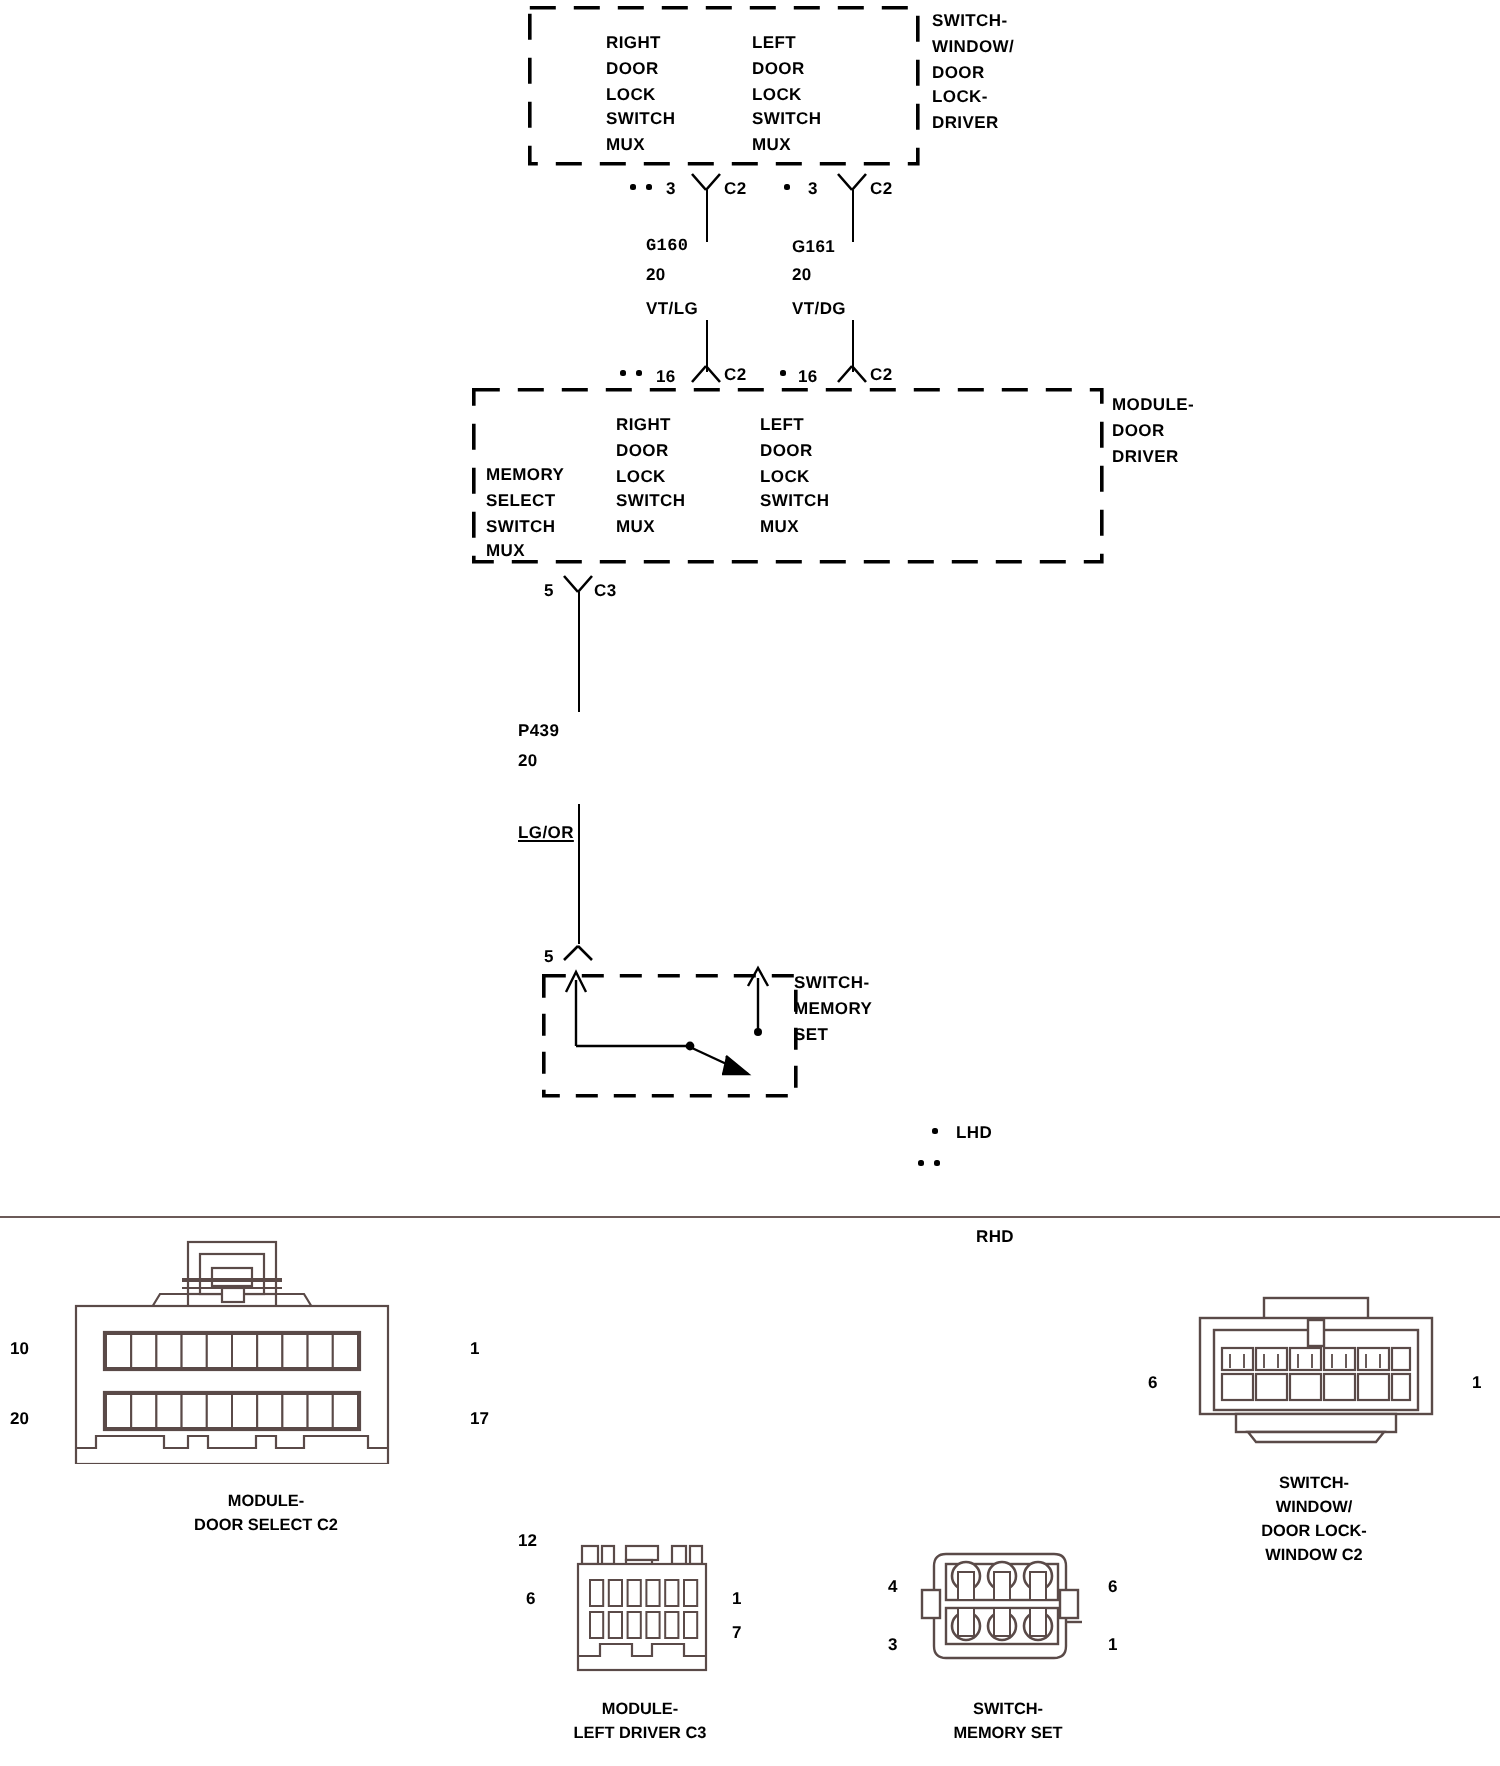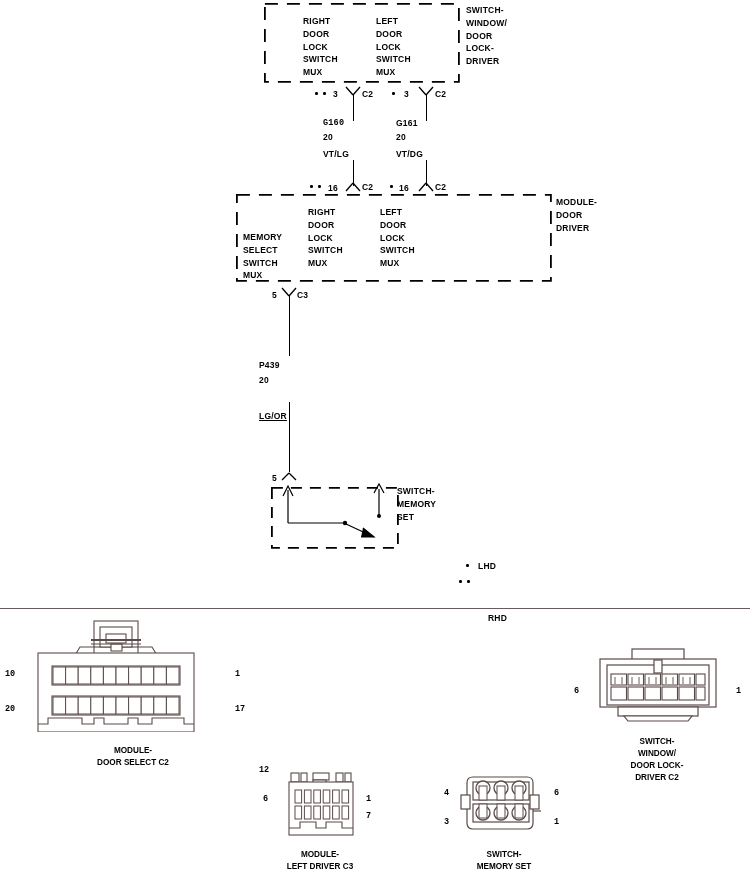--- a/index.html
+++ b/index.html
@@ -66,21 +66,20 @@
     font-weight:bold;
     text-align:center;
     transform:translateX(-50%);
     white-space:pre;
   }
   .pinnum{
     position:absolute;
     font-size:8.5px;
     font-weight:bold;
     white-space:pre;
-    font-family:Liberation Mono, monospace;
   }
 </style>
 </head>
 <body>
 
 <div id="page">
 
   <div class="dashbox" style="left:264px;top:3px;width:196px;height:80px;">
 
     <svg width="196" height="80" style="position:absolute;left:0;top:0;">
@@ -372,15 +371,15 @@
         <path d="M19,29 L19,36 M26,29 L26,36"></path>
         <path d="M36,29 L36,36 M43,29 L43,36"></path>
         <path d="M53,29 L53,36 M60,29 L60,36"></path>
         <path d="M70,29 L70,36 M77,29 L77,36"></path>
         <path d="M87,29 L87,36 M94,29 L94,36"></path>
       </g>
     </svg>
   </div>
   <div class="pinnum" style="left:574px;top:686px;">6</div>
   <div class="pinnum" style="left:736px;top:686px;">1</div>
-  <div class="connlabel" style="left:657px;top:736px;width:180px;"><span>SWITCH-</span><br><span>WINDOW/</span><br><span>DOOR LOCK-</span><br><span>DRIVER C2</span></div>
+  <div class="connlabel" style="left:657px;top:736px;width:180px;"><span>SWITCH-</span><br><span>WINDOW/</span><br><span>DOOR LOCK-</span><br><span>WINDOW C2</span></div>
 
 </div>
 
 </body></html>

